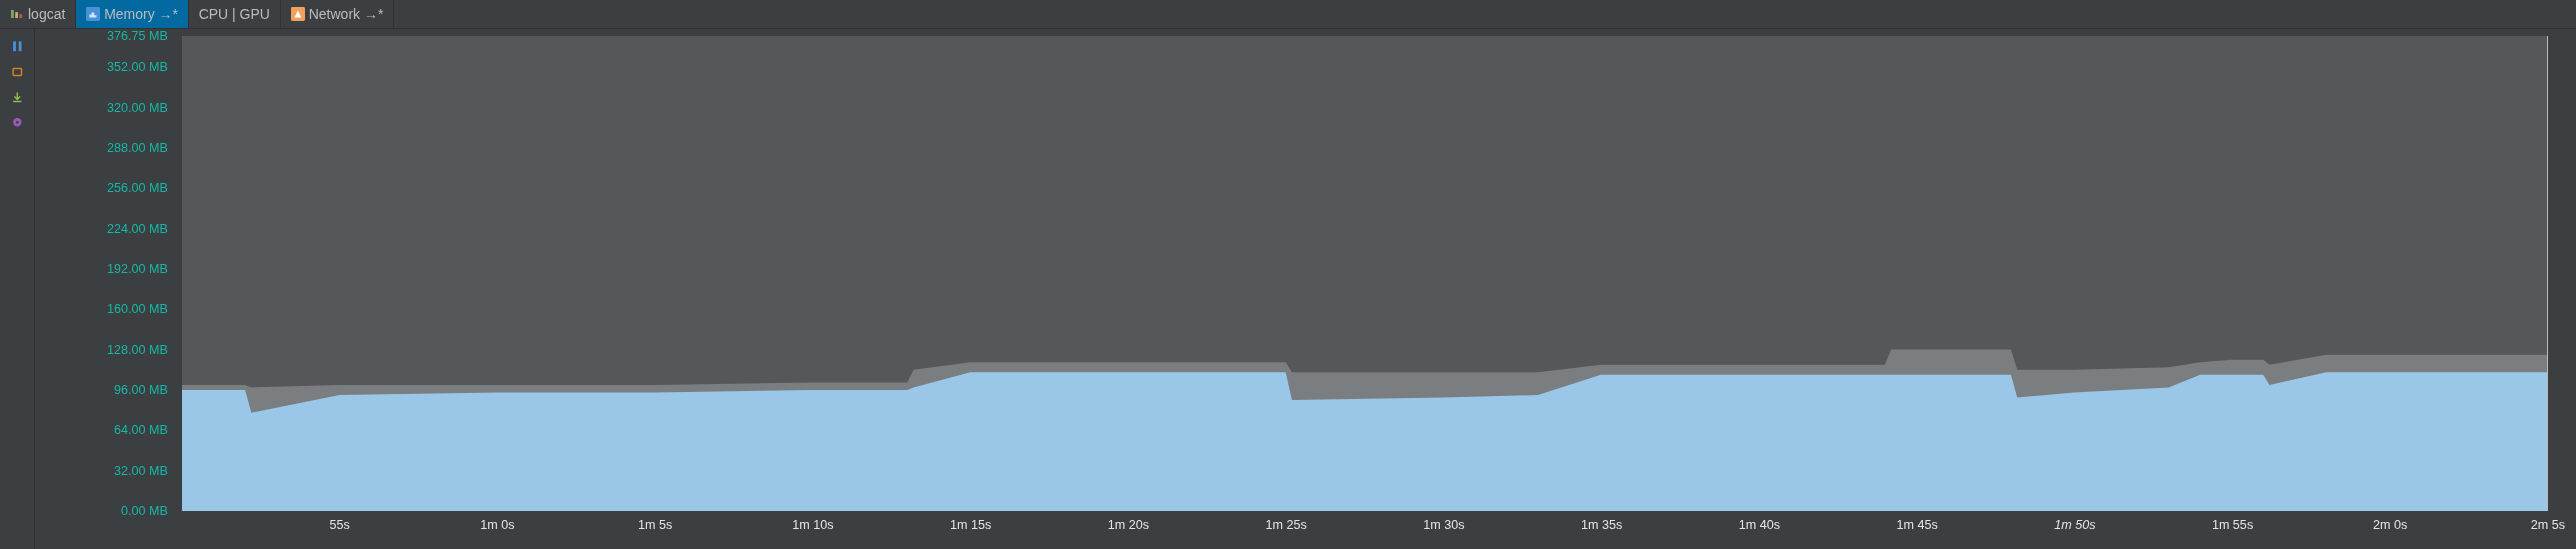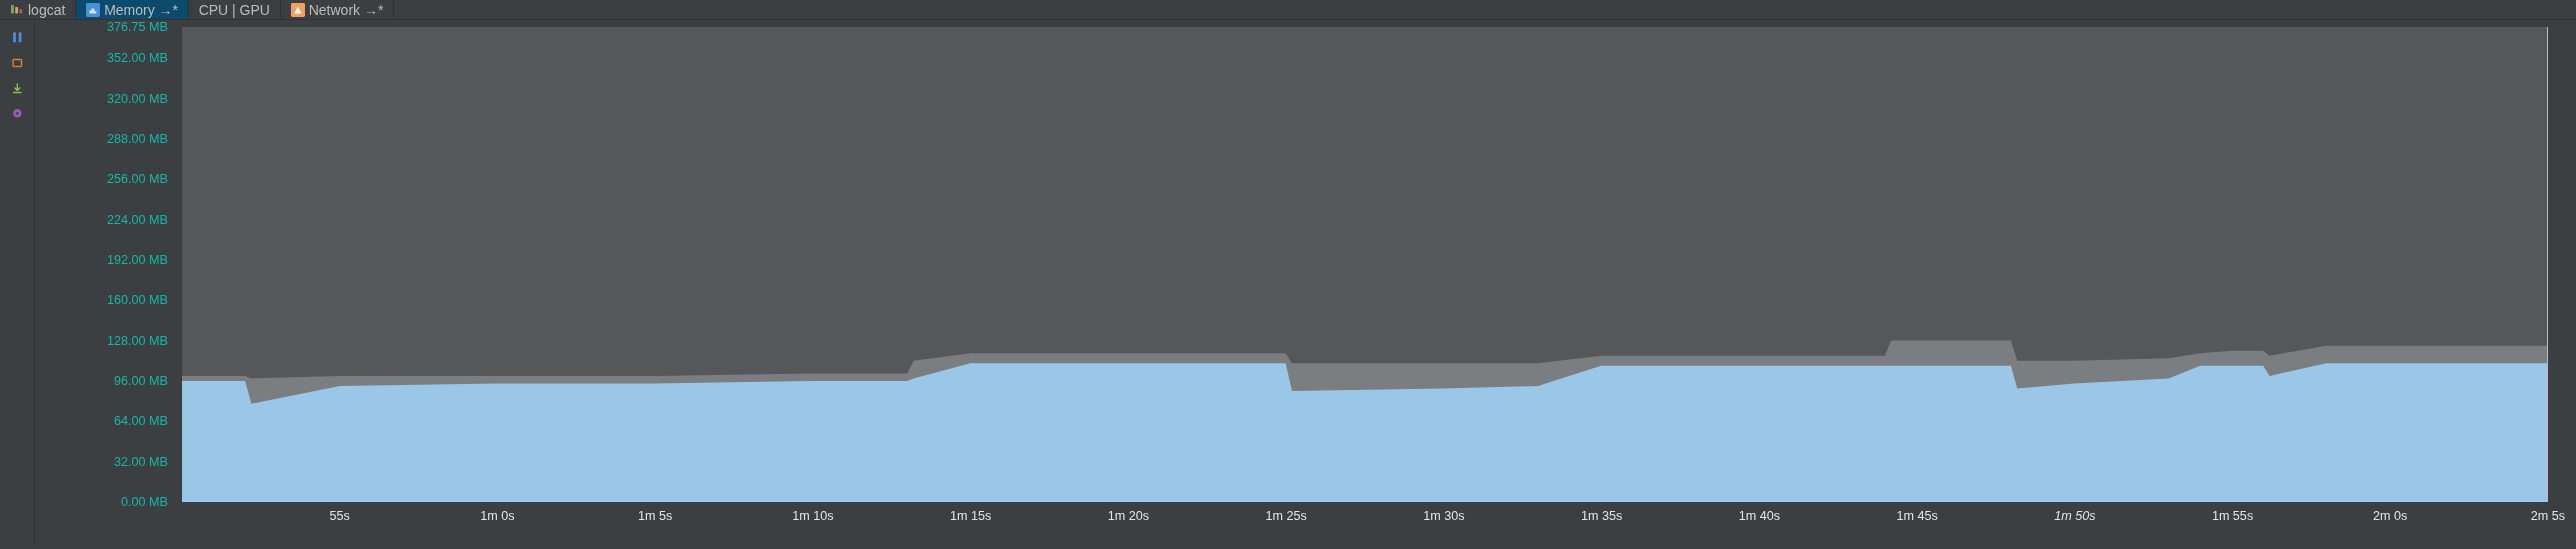--- a/index.html
+++ b/index.html
@@ -8,37 +8,37 @@
     font-family: -apple-system, "Segoe UI", Arial, sans-serif;
     font-size: 7.7px;
     color: #bbbbbb;
     width: 2576px;
     height: 549px;
     overflow: hidden;
   }
   
   .tab-bar {
     display: flex;
-    height: 20px;
+    height: 29px;
     background: #3c3f41;
     border-bottom: 0.7px solid #323232;
   }
   .tab {
     display: flex;
     align-items: center;
     gap: 4.2px;
     padding: 0 9.8px;
     height: 100%;
     color: #bbbbbb;
     cursor: pointer;
     border-right: 0.7px solid #323232;
     font-size: 14px;
   }
   .tab.active {
-    background: #0c4a6e;
+    background: #0369a1;
   }
   .tab-icon {
     width: 14px;
     height: 14px;
     display: inline-flex;
     align-items: center;
     justify-content: center;
     font-size: 9.8px;
   }
   .ic-logcat { color: #a9b7c6; }

